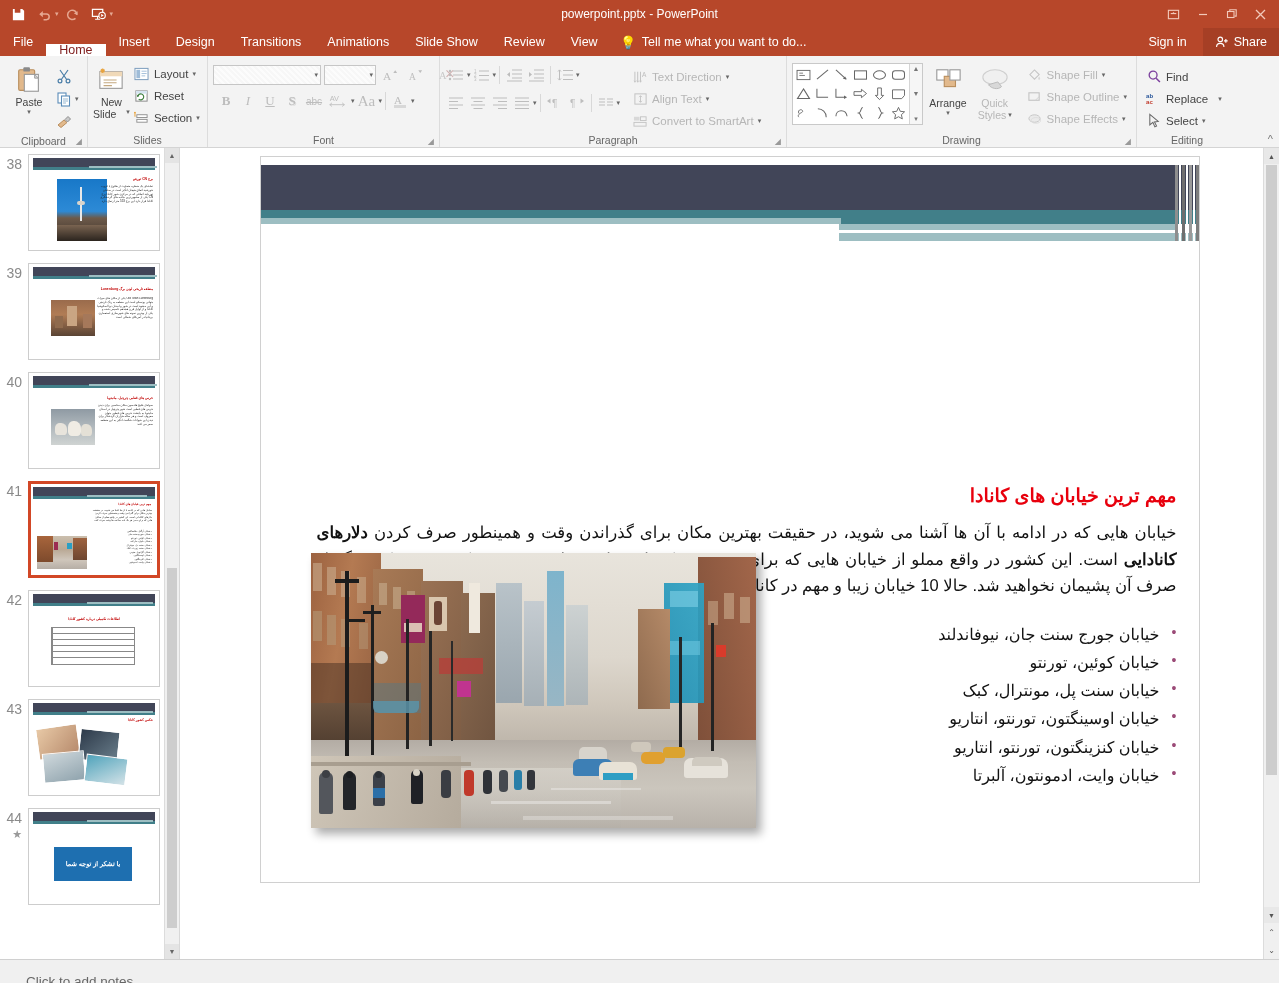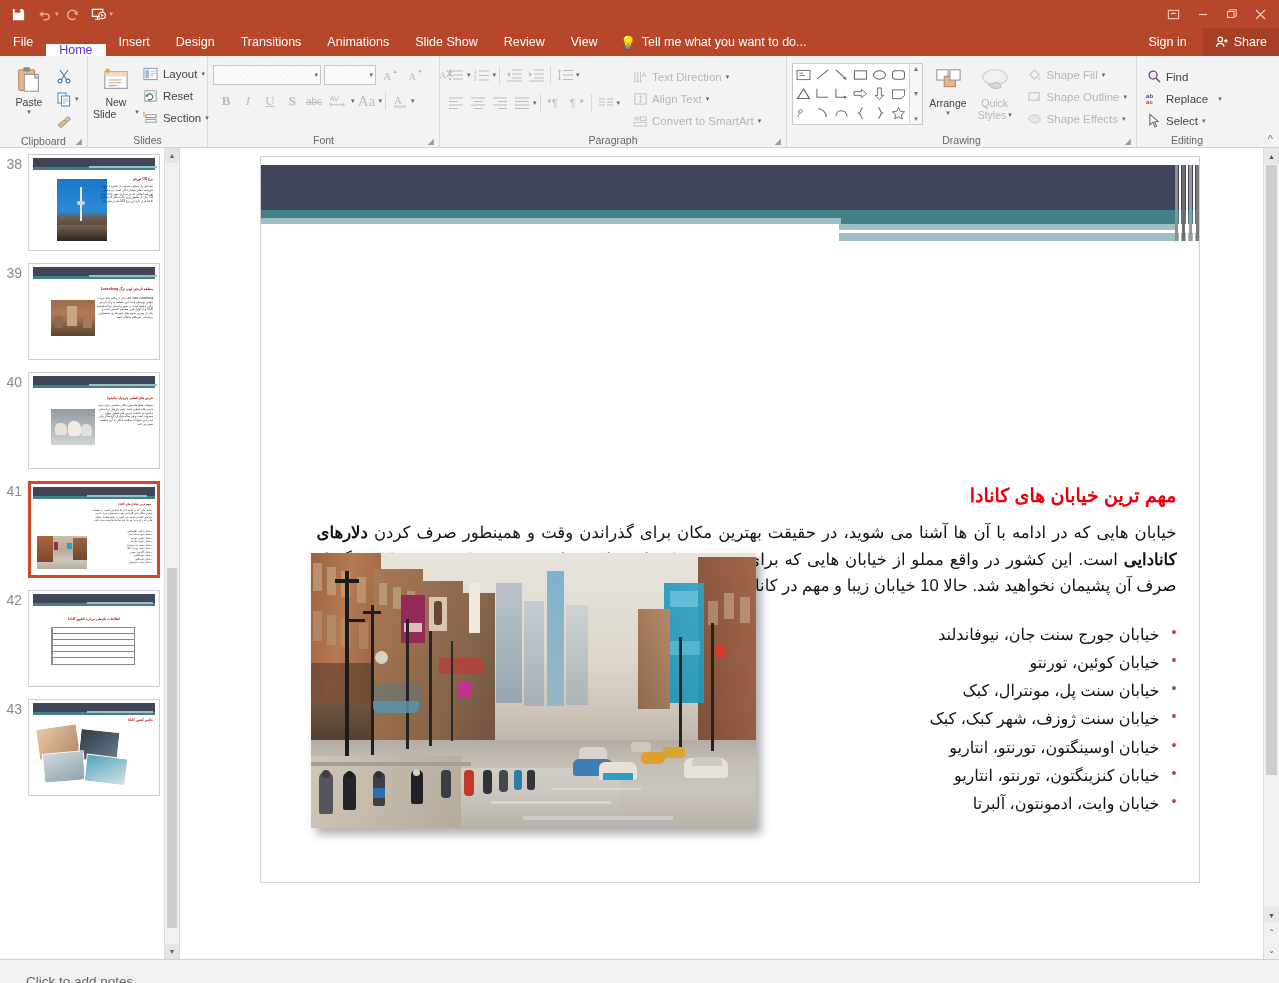--- a/index.html
+++ b/index.html
@@ -40,21 +40,21 @@
   
   .tabstrip {
     height: 28px; background: #b7472a; display: flex; align-items: stretch;
     position: relative;
   }
   .tab {
     padding: 0 13px; display: flex; align-items: center; color: #ffffff;
     font-size: 12.5px; white-space: nowrap;
   }
   .tab.file { background: #b7472a; }
-  .tab.active { background: #ffffff; color: #6d28d9; margin-top: 16px; }
+  .tab.active { background: #ffffff; color: #7f1d1d; margin-top: 16px; }
   .tellme {
     display: flex; align-items: center; gap: 5px; color: #ffffff;
     padding: 0 10px; font-size: 12.5px; font-style: normal;
   }
   .tellme .bulb { color: #f3d9a0; font-size: 13px; }
   .signin {
     margin-left: auto; display: flex; align-items: center; gap: 4px;
   }
   .signin-link { color: #ffffff; font-size: 12.5px; padding: 0 12px; }
   .share-btn {
@@ -276,20 +276,21 @@
     <div class="qat-btn">
       <svg width="16" height="15" viewBox="0 0 17 16">
         <rect x="1.5" y="2.5" width="11" height="7.5" fill="none" stroke="#ffffff" stroke-width="1.3"></rect>
         <path d="M7 10.2v2.3M4.3 13h5.4" stroke="#ffffff" stroke-width="1.2" fill="none"></path>
         <circle cx="11.8" cy="9" r="3.4" fill="#b7472a" stroke="#ffffff" stroke-width="1.2"></circle>
         <path fill="#ffffff" d="M10.8 7.3l2.7 1.7-2.7 1.7z"></path>
       </svg>
     </div>
     <span class="qat-caret">▾</span>
   </div>
+  <div class="title-text">powerpoint.pptx - PowerPoint</div>
   <div class="win-ctrls">
     <div class="win-btn">
       <svg width="13" height="13" viewBox="0 0 14 14">
           <rect x="1.5" y="2.5" width="11" height="9" fill="none" stroke="#f2c9ba" stroke-width="1.2"></rect>
           <path d="M4 6h6" stroke="#f2c9ba" stroke-width="1.2"></path>
           <path fill="#f2c9ba" d="M7 4.3 5.3 6.2h3.4z"></path>
         </svg>
     </div>
     <div class="win-btn">
       <svg width="12" height="12" viewBox="0 0 12 12">
@@ -390,21 +391,21 @@
       <div class="bigbtn">
         <span class="ic">
           <svg width="30" height="26" viewBox="0 0 32 28">
             <rect x="4" y="5" width="24" height="18" fill="#ffffff" stroke="#9a9a9a" stroke-width="1.2"></rect>
             <rect x="4" y="5" width="24" height="5" fill="#f0d9b8"></rect>
             <path d="M8 14h14M8 17h14M8 20h9" stroke="#c4a87f" stroke-width="1.2"></path>
             <path d="M7 1.5v5M4.5 4h5M5.2 2.2l3.6 3.6M8.8 2.2L5.2 5.8" stroke="#e8a33d" stroke-width="1.2"></path>
           </svg>
         </span>
         <span>New</span>
-        <span style="display:flex;align-items:flex-start;gap:19px">
+        <span style="display:flex;align-items:flex-start;gap:10px">
           <span>Slide</span>
           <span class="caret-d">▾</span>
         </span>
       </div>
       <div class="smallcol">
         <div class="smallbtn">
           <span class="ic">
             <svg width="15" height="14" viewBox="0 0 16 15">
                 <rect x="1" y="1.5" width="14" height="12" fill="#fff" stroke="#7f9fbf" stroke-width="1.1"></rect>
                 <rect x="2.5" y="3" width="4" height="9" fill="#9fbcd8"></rect>
@@ -989,20 +990,36 @@
             <div class="mini-lt" style="left:58px;width:66px"></div>
             <div class="mini-title" style="top:18px;width:58px;font-size:3.4px">عکس کشور کانادا</div>
             <div class="mini-img" style="left:8px;top:26px;width:42px;height:32px;background:linear-gradient(135deg,#e8c9a6,#b5886a);transform:rotate(-8deg);border:1px solid #fff"></div>
             <div class="mini-img" style="left:50px;top:30px;width:40px;height:32px;background:linear-gradient(135deg,#2d3a4a,#6b7f8c);transform:rotate(6deg);border:1px solid #fff"></div>
             <div class="mini-img" style="left:14px;top:52px;width:42px;height:30px;background:linear-gradient(160deg,#cfd8dc,#8fa3ad);transform:rotate(-5deg);border:1px solid #fff"></div>
             <div class="mini-img" style="left:56px;top:56px;width:42px;height:28px;background:linear-gradient(150deg,#4fa3bb,#d5e3e8);transform:rotate(7deg);border:1px solid #fff"></div>
           </div>
         </div>
       </div>
 
+      <div class="thumbrow">
+        <div class="thumbnum">
+          <span>44</span>
+          <span class="star">★</span>
+        </div>
+        <div class="thumbframe">
+          <div class="mini">
+            <div class="mini-banner"></div>
+              <div class="mini-teal"></div>
+            <div class="mini-lt" style="left:58px;width:66px"></div>
+            <div style="position:absolute;left:25px;top:38px;width:78px;height:34px;background:#1e6fb0;display:flex;align-items:center;justify-content:center">
+              <span style="color:#fff;font-size:6.5px;font-weight:bold;direction:rtl">با تشکر از توجه شما</span>
+            </div>
+          </div>
+        </div>
+      </div>
     </div>
 
     <div class="tscroll">
       <div class="arr">▲</div>
       <div class="thumbgrip"></div>
       <div class="arr bot">▼</div>
     </div>
   </div>
 
   <div class="stage">
@@ -1025,21 +1042,20 @@
       <div class="sl-title">مهم ترین خیابان های کانادا</div>
 
       <div class="sl-para">
         <span>خیابان هایی که در ادامه با آن ها آشنا می شوید، در حقیقت بهترین مکان برای گذراندن وقت و همینطور صرف کردن </span><b>دلارهای کانادایی</b><span> است. این کشور در واقع مملو از خیابان هایی که برای دیدن هر یک باید ساعت ها وقت صرف کنید، وقتی که هرگز از صرف آن پشیمان نخواهید شد. حالا 10 خیابان زیبا و مهم در کانادا را به شما معرفی می کنیم.</span>
       </div>
 
       <ul class="sl-list">
         <li>خیابان جورج سنت جان، نیوفاندلند</li>
         <li>خیابان کوئین، تورنتو</li>
         <li>خیابان سنت پل، مونترال، کبک</li>
-        <li>خیابان سنت ژوزف، شهر کبک، کبک</li>
         <li>خیابان اوسینگتون، تورنتو، انتاریو</li>
         <li>خیابان کنزینگتون، تورنتو، انتاریو</li>
         <li>خیابان وایت، ادمونتون، آلبرتا</li>
       </ul>
 
       <div class="sl-photo">
 
         <div class="ph" style="left:0;top:0;width:100%;height:100%;background:linear-gradient(180deg,#e8e4dc 0%,#ddd7cd 38%,#cfc7bb 55%,#bdb5aa 70%,#a8a39b 100%)"></div>
 
         <div class="ph" style="left:185px;top:30px;width:26px;height:120px;background:linear-gradient(180deg,#b9c3c9,#9aa6ae)"></div>

